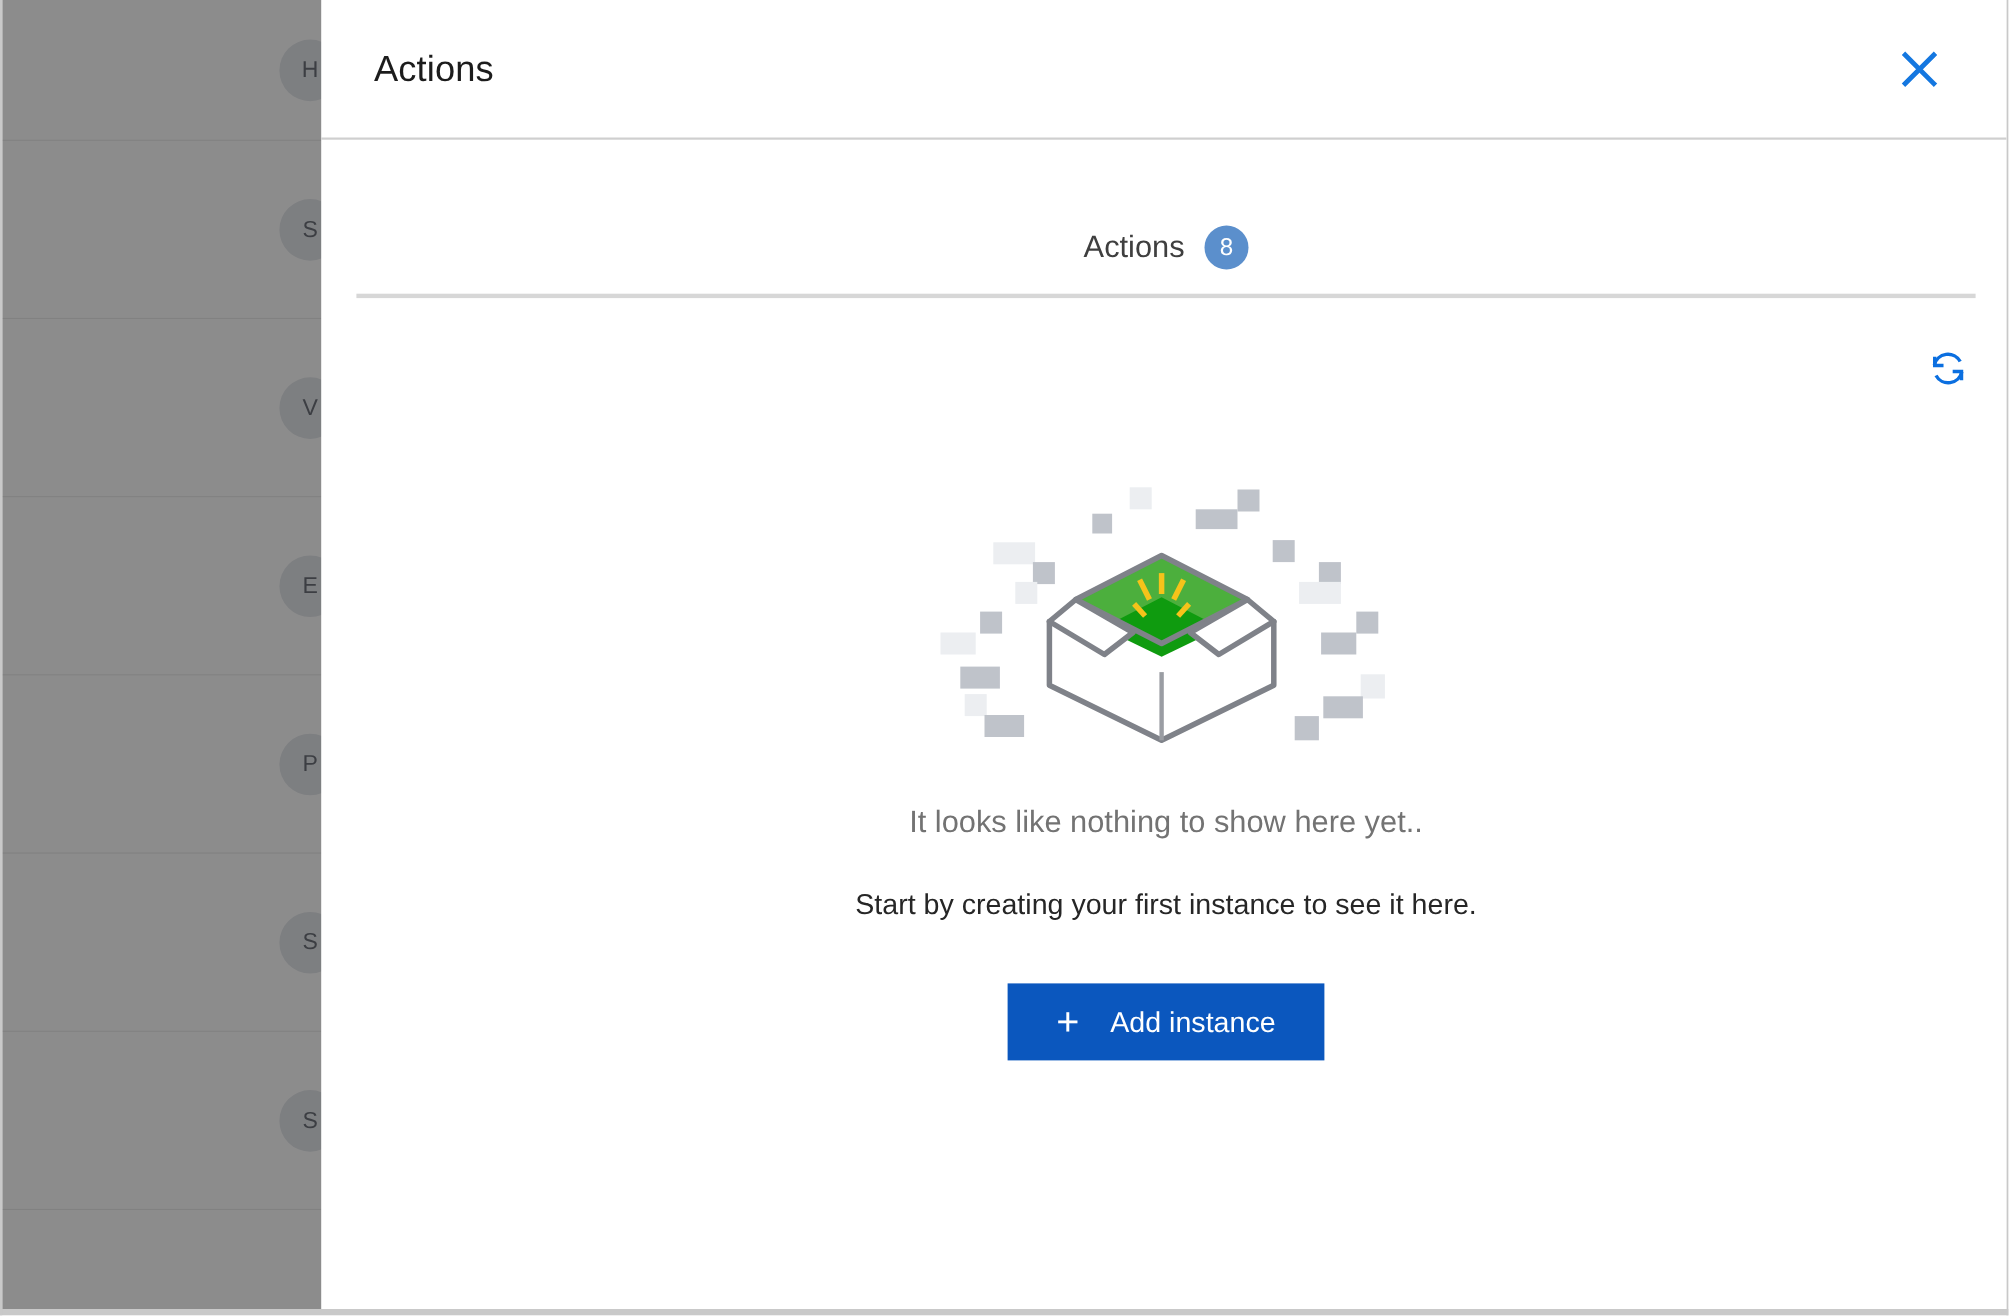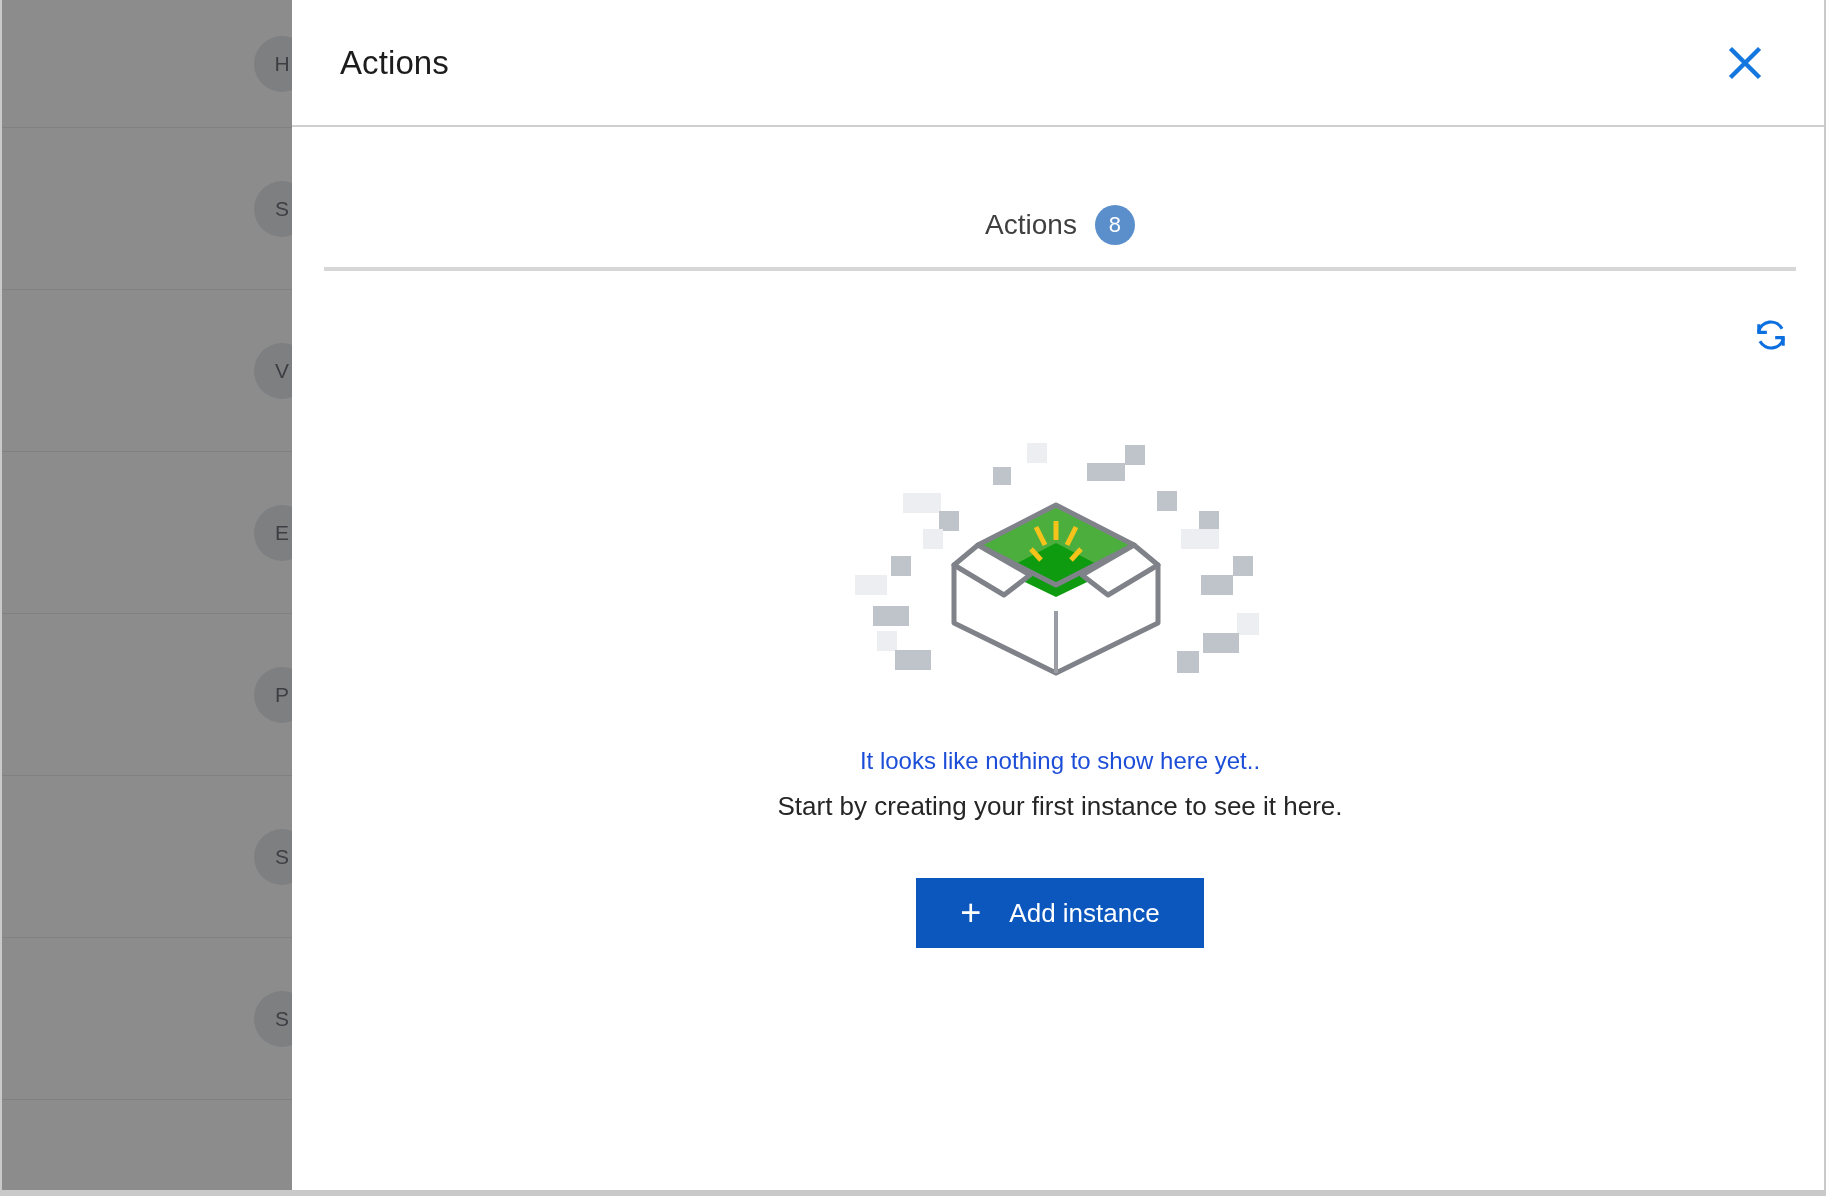--- a/index.html
+++ b/index.html
@@ -165,28 +165,28 @@
   
   .empty-state {
     flex: 1 1 auto;
     display: flex;
     flex-direction: column;
     align-items: center;
     padding-top: 62px;
   }
   .illustration { width: 430px; height: 270px; display: block; }
   .empty-title {
-    font-size: 24px;
-    color: #1d4ed8;
-    margin-top: 52px;
+    font-size: 28px;
+    color: #737373;
+    margin-top: 36px;
   }
   .empty-subtitle {
     font-size: 26px;
     color: #262626;
-    margin-top: 16px;
+    margin-top: 44px;
   }
   .add-btn {
     margin-top: 56px;
     background: #0b57be;
     color: #ffffff;
     border: none;
     height: 70px;
     padding: 0 44px;
     display: flex;
     align-items: center;

